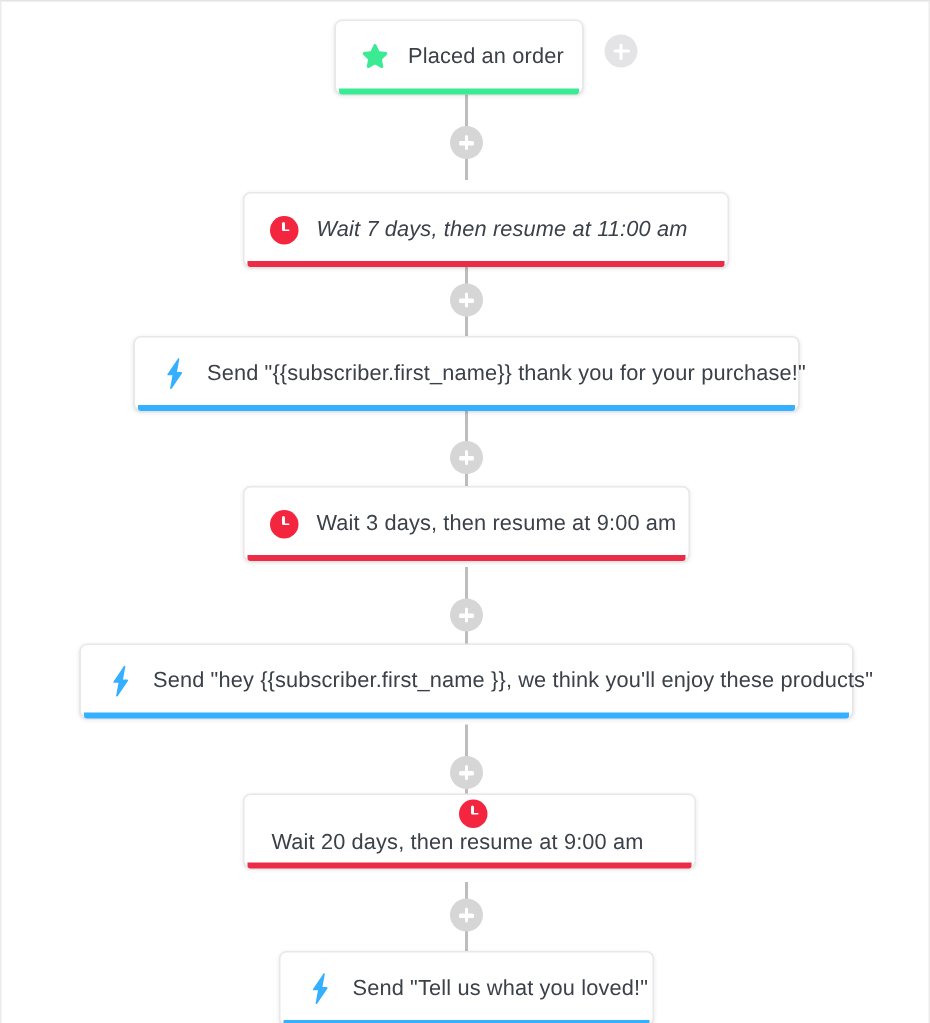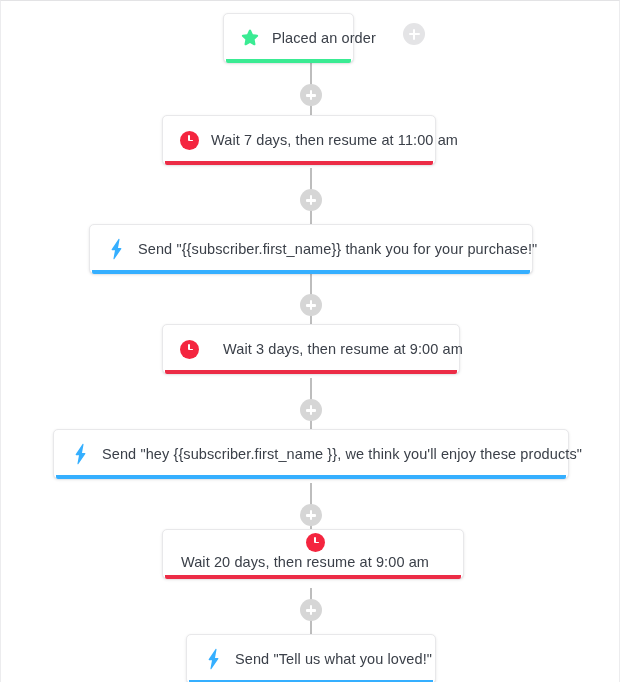--- a/index.html
+++ b/index.html
@@ -167,34 +167,34 @@
   <div class="spine" style="top:167px; height:57px;"></div>
   <div class="spine" style="top:272px; height:57px;"></div>
   <div class="spine" style="top:377px; height:57px;"></div>
   <div class="spine" style="top:482px; height:57px;"></div>
   <div class="spine" style="top:587px; height:57px;"></div>
 
   <div class="add-button">
     
   </div>
 
-  <div class="node accent-green" style="left:222px; top:12px; width:131px;">
+  <div class="node accent-green" style="left:222px; top:12px; width:166px;">
     <span class="node-icon">
       <svg width="22" height="22" viewBox="0 0 24 24" aria-hidden="true">
         <path d="M12 2.6c.45 0 .85.27 1.04.68l2.1 4.5 4.77.62c.45.06.82.37.96.8.14.43.02.9-.3 1.21l-3.5 3.35.88 4.86c.08.45-.1.9-.47 1.17-.37.26-.85.29-1.25.07L12 17.5l-4.23 2.36c-.4.22-.88.19-1.25-.07-.37-.27-.55-.72-.47-1.17l.88-4.86-3.5-3.35c-.32-.31-.44-.78-.3-1.21.14-.43.51-.74.96-.8l4.77-.62 2.1-4.5c.19-.41.59-.68 1.04-.68z" fill="#3aeb93"></path>
       </svg>
     </span>
     <span class="node-label">Placed an order</span>
   </div>
 
   <div class="connector-plus" style="top:83px;">
     
   </div>
 
-  <div class="node accent-red" style="left:161px; top:114px; width:274px;">
+  <div class="node accent-red" style="left:161px; top:127px; width:324px;font-style:italic;">
     <span class="node-icon">
       <span class="clock-icon">
           <i class="hand-h"></i>
           <i class="hand-m"></i>
         </span>
     </span>
     <span class="node-label">Wait 7 days, then resume at 11:00 am</span>
   </div>
 
   <div class="connector-plus" style="top:188px;">
@@ -207,21 +207,21 @@
         <path d="M11.8 1.2 4.3 12.3c-.3.44.02 1.04.55 1.04h3.06L6.2 22.6c-.1.62.7.95 1.06.43l7.5-11.1c.3-.44-.02-1.04-.55-1.04h-3.05l1.7-9.26c.11-.62-.69-.95-1.06-.43z" fill="#35afff"></path>
       </svg>
     </span>
     <span class="node-label">Send "{{subscriber.first_name}} thank you for your purchase!"</span>
   </div>
 
   <div class="connector-plus" style="top:293px;">
     
   </div>
 
-  <div class="node accent-red" style="left:161px; top:323px; width:298px;gap:12px;">
+  <div class="node accent-red" style="left:161px; top:323px; width:298px;">
     <span class="node-icon">
       <span class="clock-icon">
           <i class="hand-h"></i>
           <i class="hand-m"></i>
         </span>
     </span>
     <span class="node-label">Wait 3 days, then resume at 9:00 am</span>
   </div>
 
   <div class="connector-plus" style="top:398px;">

